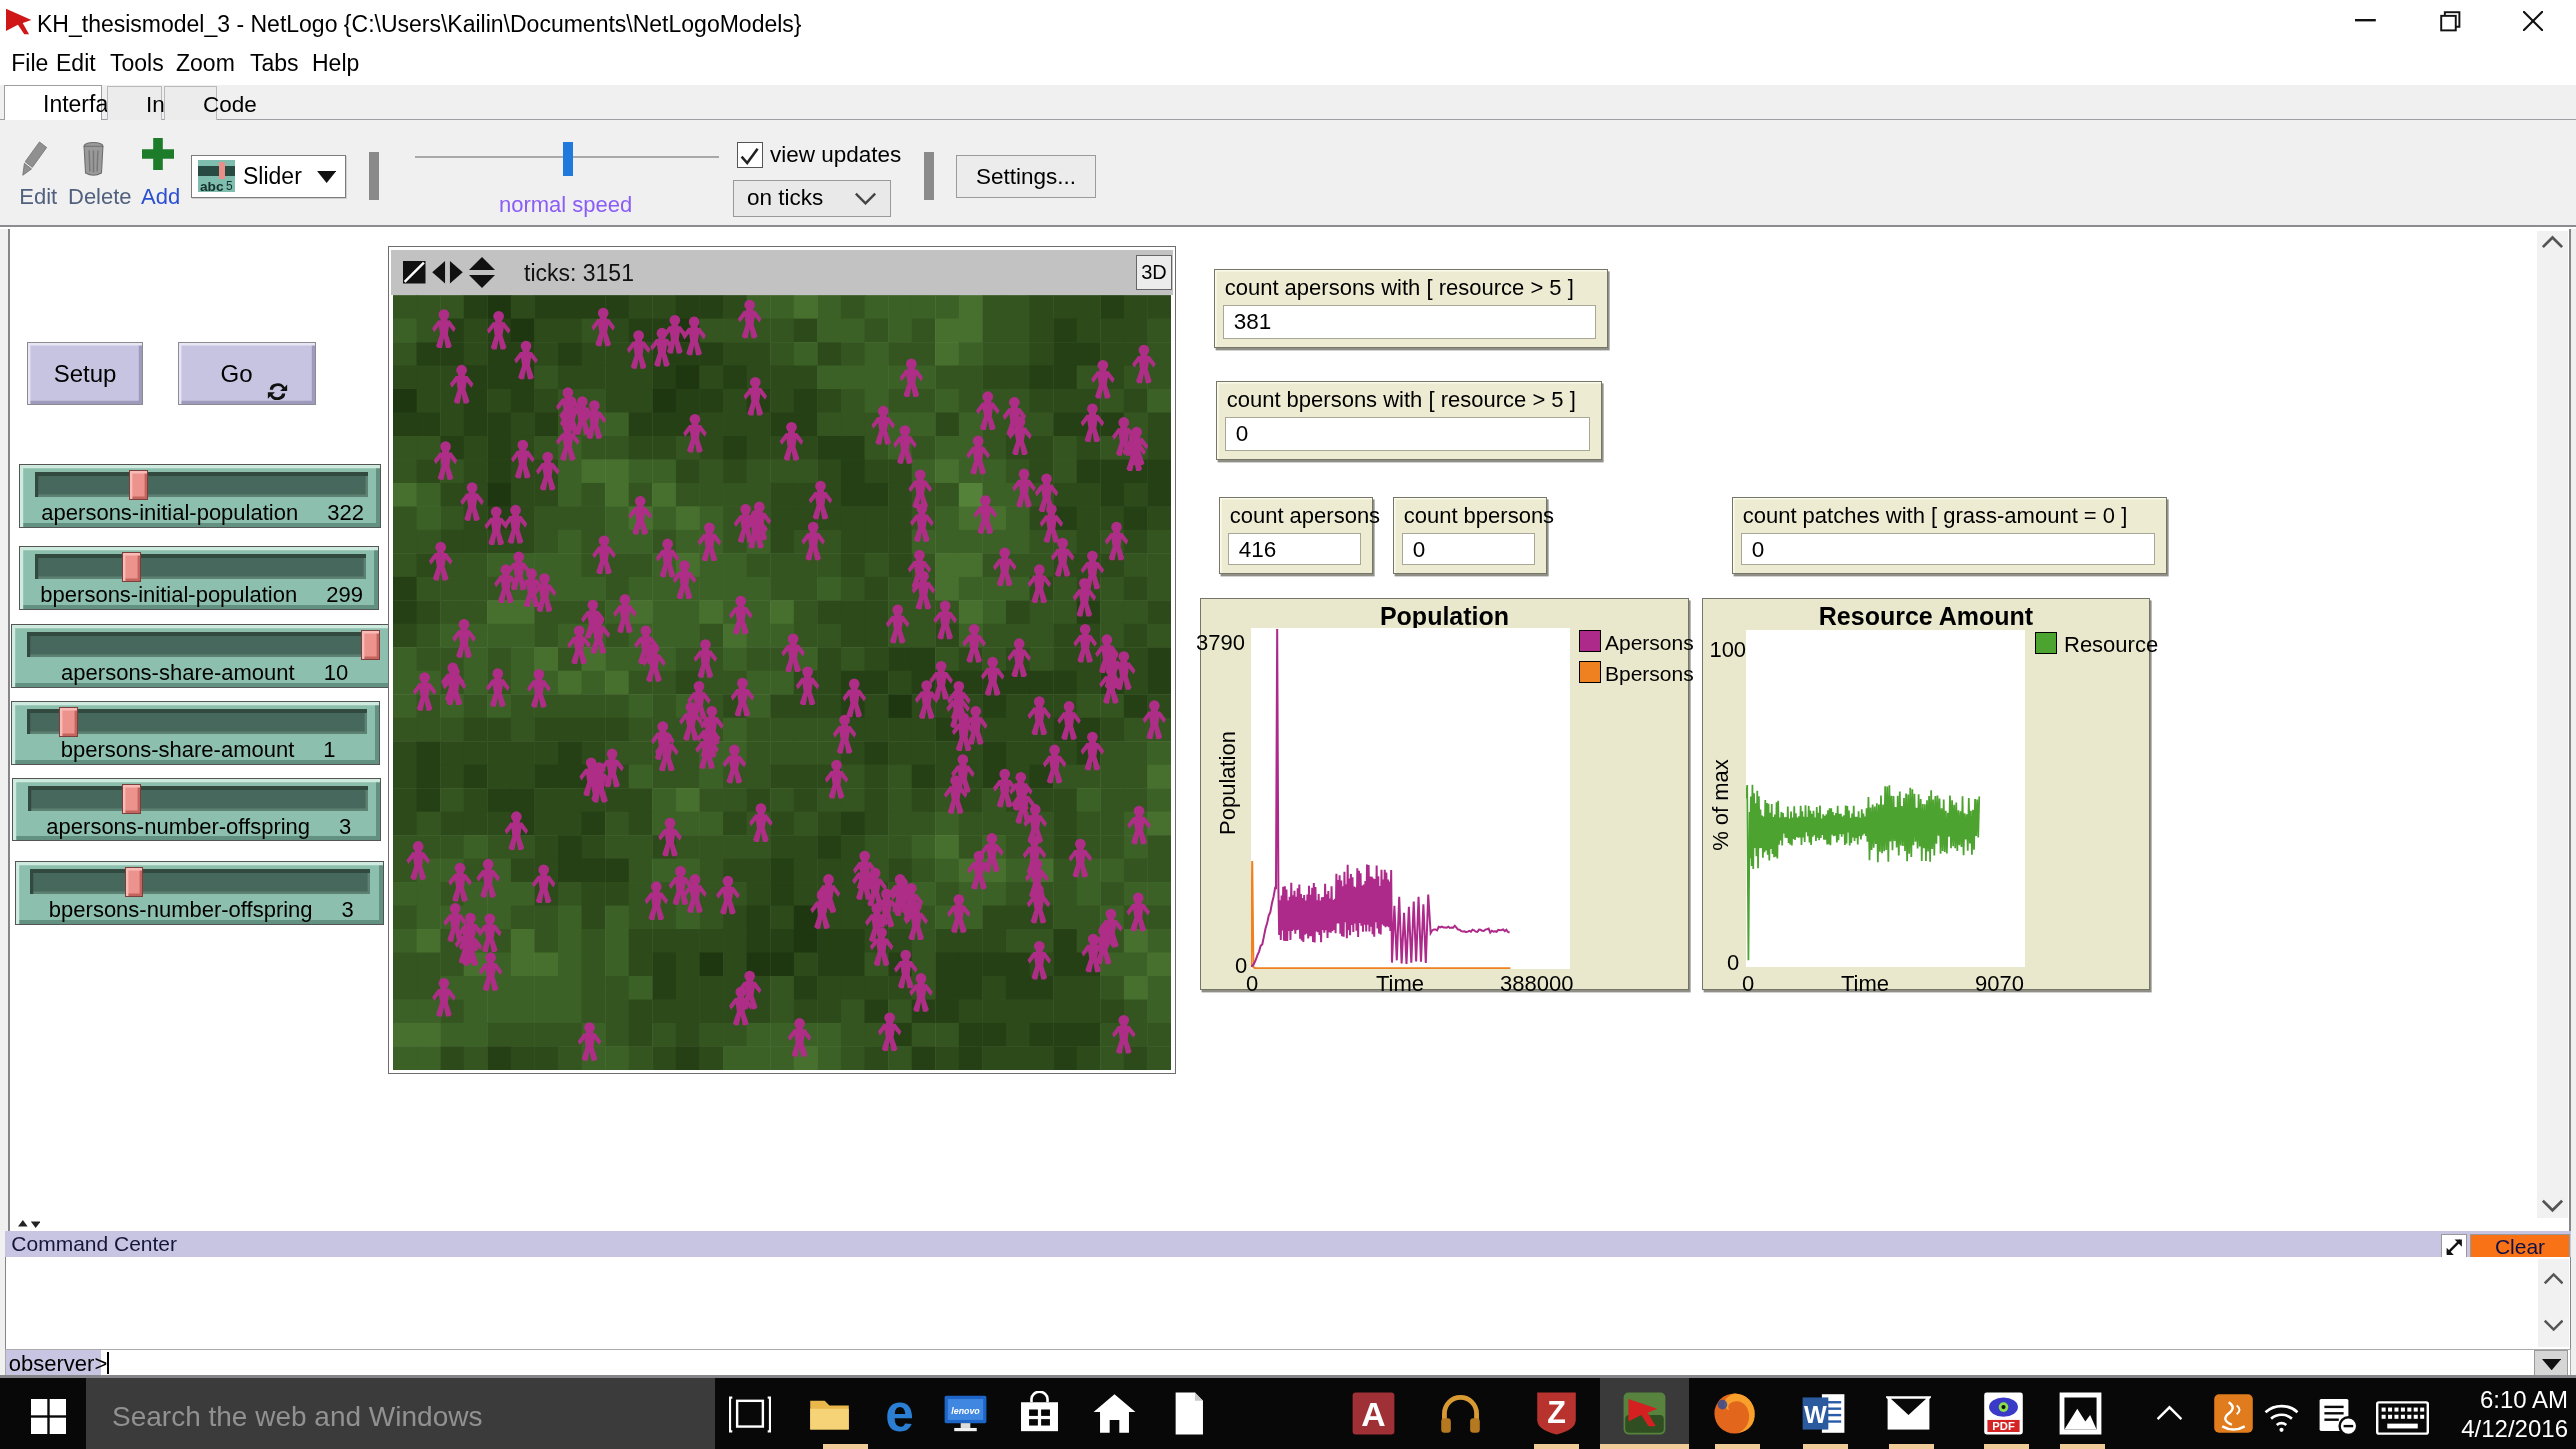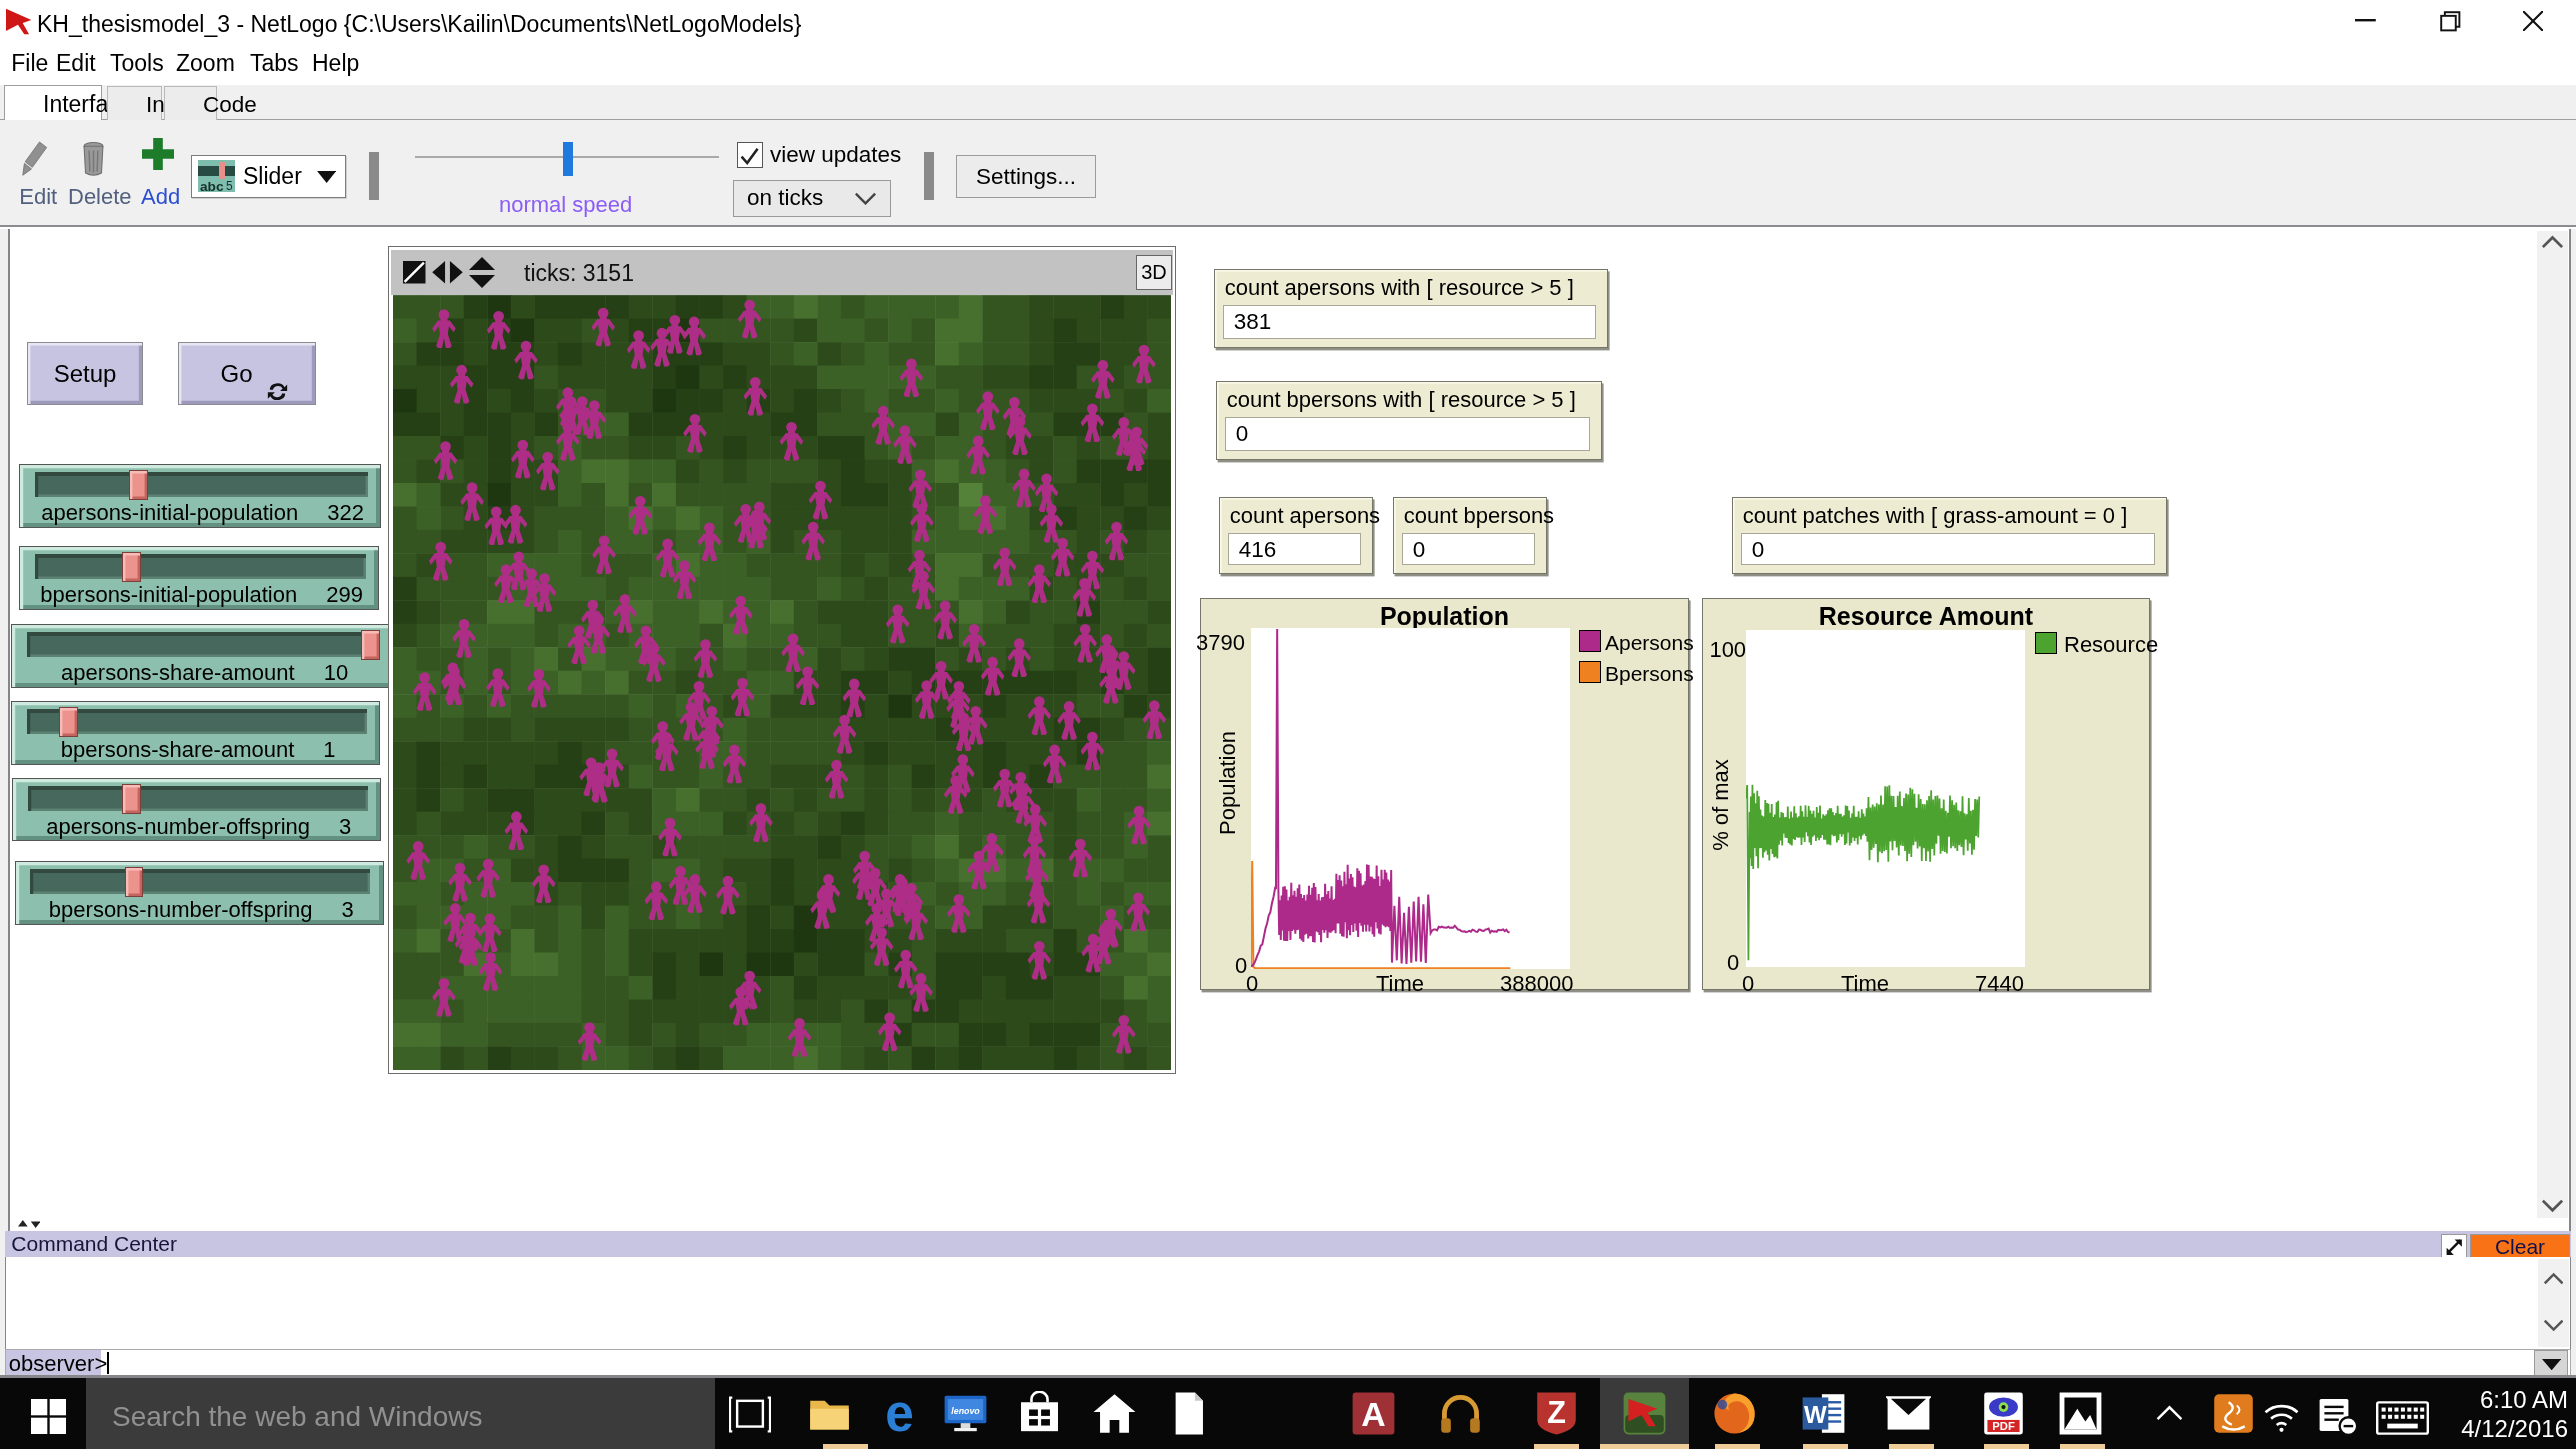--- a/index.html
+++ b/index.html
@@ -1530,21 +1530,21 @@
 <div class="ptitle">Resource Amount</div>
 <div class="pwhite" style="left:43px;top:31px;width:279px;height:337px">
 <svg width="279" height="337" style="display:block" viewBox="0 0 347 419">
         <polyline points="0.0,209.5 1.5,192.7 3.0,410.6 4.5,226.3 5.0,283.9 6.0,206.9 7.0,293.4 8.0,192.5 9.0,297.3 10.0,203.1 11.0,271.1 12.0,215.5 13.0,281.2 14.0,199.8 15.0,296.3 16.0,206.8 17.0,271.4 18.0,223.3 19.0,270.9 20.0,230.7 21.0,283.1 22.0,231.9 23.0,276.4 24.0,211.4 25.0,274.3 26.0,215.2 27.0,279.5 28.0,215.9 29.0,286.6 30.0,227.3 31.0,272.2 32.0,216.4 33.0,278.5 34.0,232.4 35.0,282.4 36.0,229.4 37.0,282.0 38.0,214.3 39.0,284.1 40.0,212.4 41.0,267.0 42.0,233.3 43.0,261.8 44.0,226.4 45.0,267.8 46.0,227.5 47.0,253.0 48.0,232.8 49.0,258.2 50.0,232.6 51.0,258.5 52.0,219.6 53.0,264.8 54.0,234.5 55.0,266.8 56.0,225.6 57.0,267.9 58.0,233.2 59.0,259.8 60.0,219.2 61.0,261.1 62.0,228.0 63.0,257.5 64.0,233.1 65.0,258.4 66.0,231.7 67.0,258.0 68.0,218.6 69.0,267.3 70.0,225.3 71.0,258.0 72.0,232.1 73.0,263.7 74.0,218.0 75.0,251.4 76.0,232.6 77.0,256.3 78.0,218.7 79.0,264.2 80.0,224.4 81.0,267.4 82.0,228.5 83.0,256.9 84.0,224.7 85.0,255.2 86.0,233.2 87.0,262.3 88.0,220.2 89.0,258.4 90.0,227.1 91.0,261.4 92.0,218.1 93.0,258.5 94.0,234.3 95.0,254.8 96.0,229.1 97.0,260.9 98.0,231.1 99.0,260.7 100.0,229.2 101.0,266.7 102.0,224.1 103.0,266.4 104.0,221.5 105.0,267.7 106.0,221.6 107.0,254.6 108.0,226.3 109.0,256.3 110.0,230.5 111.0,255.8 112.0,227.5 113.0,264.3 114.0,218.5 115.0,261.4 116.0,228.4 117.0,253.7 118.0,228.4 119.0,257.0 120.0,231.8 121.0,254.0 122.0,230.3 123.0,267.3 124.0,218.3 125.0,265.3 126.0,218.8 127.0,251.6 128.0,224.5 129.0,268.0 130.0,233.6 131.0,264.7 132.0,228.1 133.0,257.9 134.0,218.4 135.0,262.2 136.0,232.3 137.0,258.7 138.0,232.3 139.0,266.7 140.0,225.3 141.0,256.5 142.0,233.5 143.0,260.6 144.0,222.8 145.0,255.4 146.0,228.2 147.0,253.3 148.0,231.8 149.0,256.2 150.0,221.7 151.0,263.3 152.3,207.6 153.6,286.2 154.9,220.6 156.2,273.6 157.5,217.0 158.8,270.6 160.1,219.6 161.4,266.2 162.7,215.5 164.0,288.7 165.3,216.9 166.6,275.7 167.9,205.7 169.2,277.7 170.5,217.0 171.8,275.0 173.1,194.3 174.4,273.4 175.7,194.5 177.0,288.3 178.3,192.9 179.6,263.0 180.9,206.1 182.2,273.8 183.5,206.3 184.8,262.4 186.1,220.1 187.4,270.3 188.7,206.2 190.0,280.3 191.3,200.8 192.6,268.0 193.9,219.0 195.2,268.6 196.5,208.8 197.8,274.7 199.1,203.4 200.4,287.6 201.7,204.4 203.0,278.2 204.3,196.3 205.6,282.3 206.9,197.9 208.2,267.7 209.5,203.7 210.8,263.4 212.1,221.0 213.4,271.6 214.7,204.1 216.0,269.2 217.3,210.1 218.6,287.1 219.9,216.5 221.2,271.3 222.5,216.8 223.8,287.2 225.1,211.7 226.4,275.3 227.7,206.4 229.0,288.3 230.3,199.3 231.6,272.3 232.9,210.8 234.2,280.5 235.5,206.5 236.8,265.9 238.1,205.9 239.4,255.9 240.7,209.5 242.0,278.1 243.3,221.7 244.6,274.9 245.9,210.8 247.2,275.9 248.5,224.9 249.8,277.9 251.1,227.4 252.4,257.1 253.7,205.9 255.0,271.4 256.3,211.8 257.6,269.0 258.9,217.3 260.2,271.4 261.5,214.5 262.8,274.8 264.1,224.0 265.4,267.7 266.7,225.5 268.0,269.7 269.3,206.7 270.6,280.2 271.9,227.9 273.2,260.6 274.5,229.0 275.8,274.4 277.1,209.0 278.4,265.5 279.7,224.9 281.0,279.3 282.3,223.5 283.6,273.2 284.9,210.3 286.2,256.2 287.5,210.7 288.8,258.1 290.1,207.1" stroke="#4da32f" stroke-width="2.2" fill="none"></polyline>
       </svg>
     </div>
 <div class="paxis" style="left:6.4px;top:38px">100</div>
 <div class="paxis" style="left:24px;top:351px">0</div>
 <div class="paxis" style="left:39px;top:372px">0</div>
 <div class="paxis" style="left:138px;top:372px">Time</div>
-<div class="paxis" style="left:272px;top:372px">7440</div>
+<div class="paxis" style="left:272px;top:372px">9070</div>
 <div class="paxis" style="left:-79px;top:193px;transform:rotate(-90deg);width:193px;text-align:center">% of max</div>
 <div class="legsq" style="left:332px;top:33px;background:#4da32f"></div>
 <div class="paxis" style="left:361px;top:33px">Resource</div>
 </div>
 <svg class="abs" style="left:17.7px;top:1220px" width="22.5" height="8" viewBox="0 0 28 10">
 <polygon points="6,0 12,8 0,8" fill="#222"></polygon>
     <polygon points="22,10 28,2 16,2" fill="#222"></polygon>
   </svg>
 <div class="abs" id="cc-head"></div>
 <div class="abs" id="cc-title">Command Center</div>

